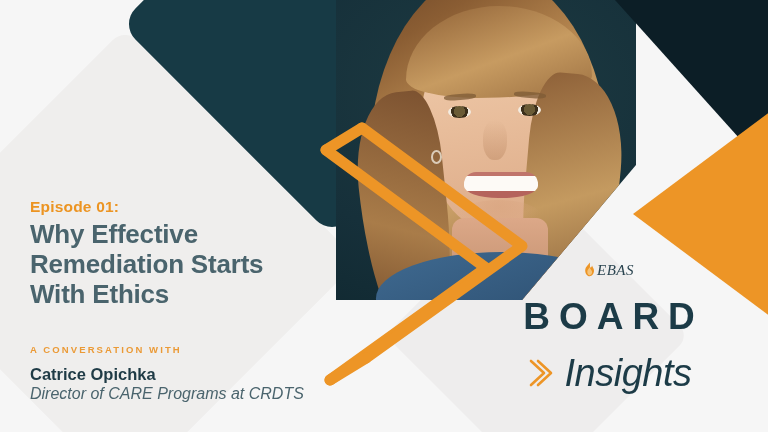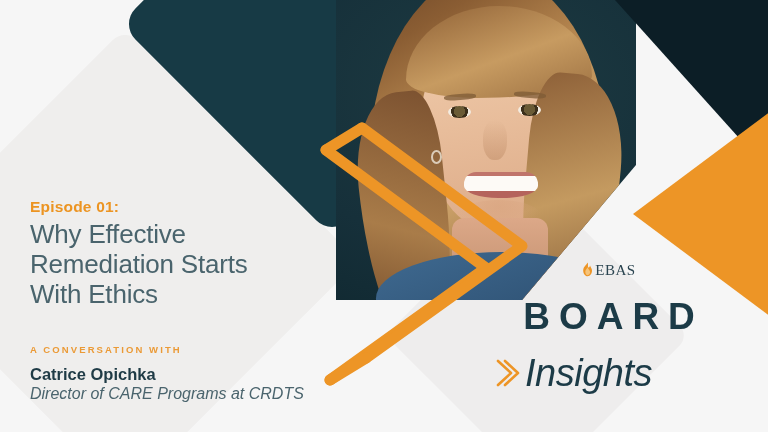--- a/index.html
+++ b/index.html
@@ -142,21 +142,21 @@
     color:#ec9422;
     font-size:15.5px;
     font-weight:bold;
     letter-spacing:.2px;
     margin:0 0 3px 0;
   }
   .title{
     color:#4a646d;
     font-size:26px;
     line-height:30px;
-    font-weight:400;
+    font-weight:700;
     margin:0;
     letter-spacing:-.2px;
     white-space:pre-line;
   }
   .conv-block{position:absolute;left:30px;top:344px;width:320px;}
   .conv-label{
     color:#eb9a36;
     font-size:9.5px;
     letter-spacing:2.1px;
     font-weight:700;
@@ -172,41 +172,41 @@
     color:#4a646d;
     font-size:16px;
     font-style:italic;
     margin:0;
   }
 
   
   .brand{position:absolute;left:494px;top:262px;width:230px;}
   .ebas{
     display:flex;justify-content:center;
-    gap:2px;margin-bottom:18px;
+    gap:2px;margin-bottom:18px;font-style:italic;
   }
   .ebas-flame{display:block;}
   .ebas-text{
     color:#2a4450;
     font-family:"Liberation Serif","DejaVu Serif",serif;
     font-size:15px;
     letter-spacing:.5px;
   }
   .board{
     color:#1c3b47;
     font-size:37px;
     font-weight:bold;
     letter-spacing:9px;
     text-align:center;
     line-height:40px;
     text-indent:9px;
     margin:16px;
   }
   .insights-row{
-    display:flex;align-items:center;gap:5px;
+    display:flex;align-items:center;justify-content:center;gap:12px;
     margin-top:-2px;
   }
   .insights{
     color:#1c3b47;
     font-size:38px;
     font-style:italic;
     font-weight:300;
     letter-spacing:-.5px;
     line-height:44px;
   }

